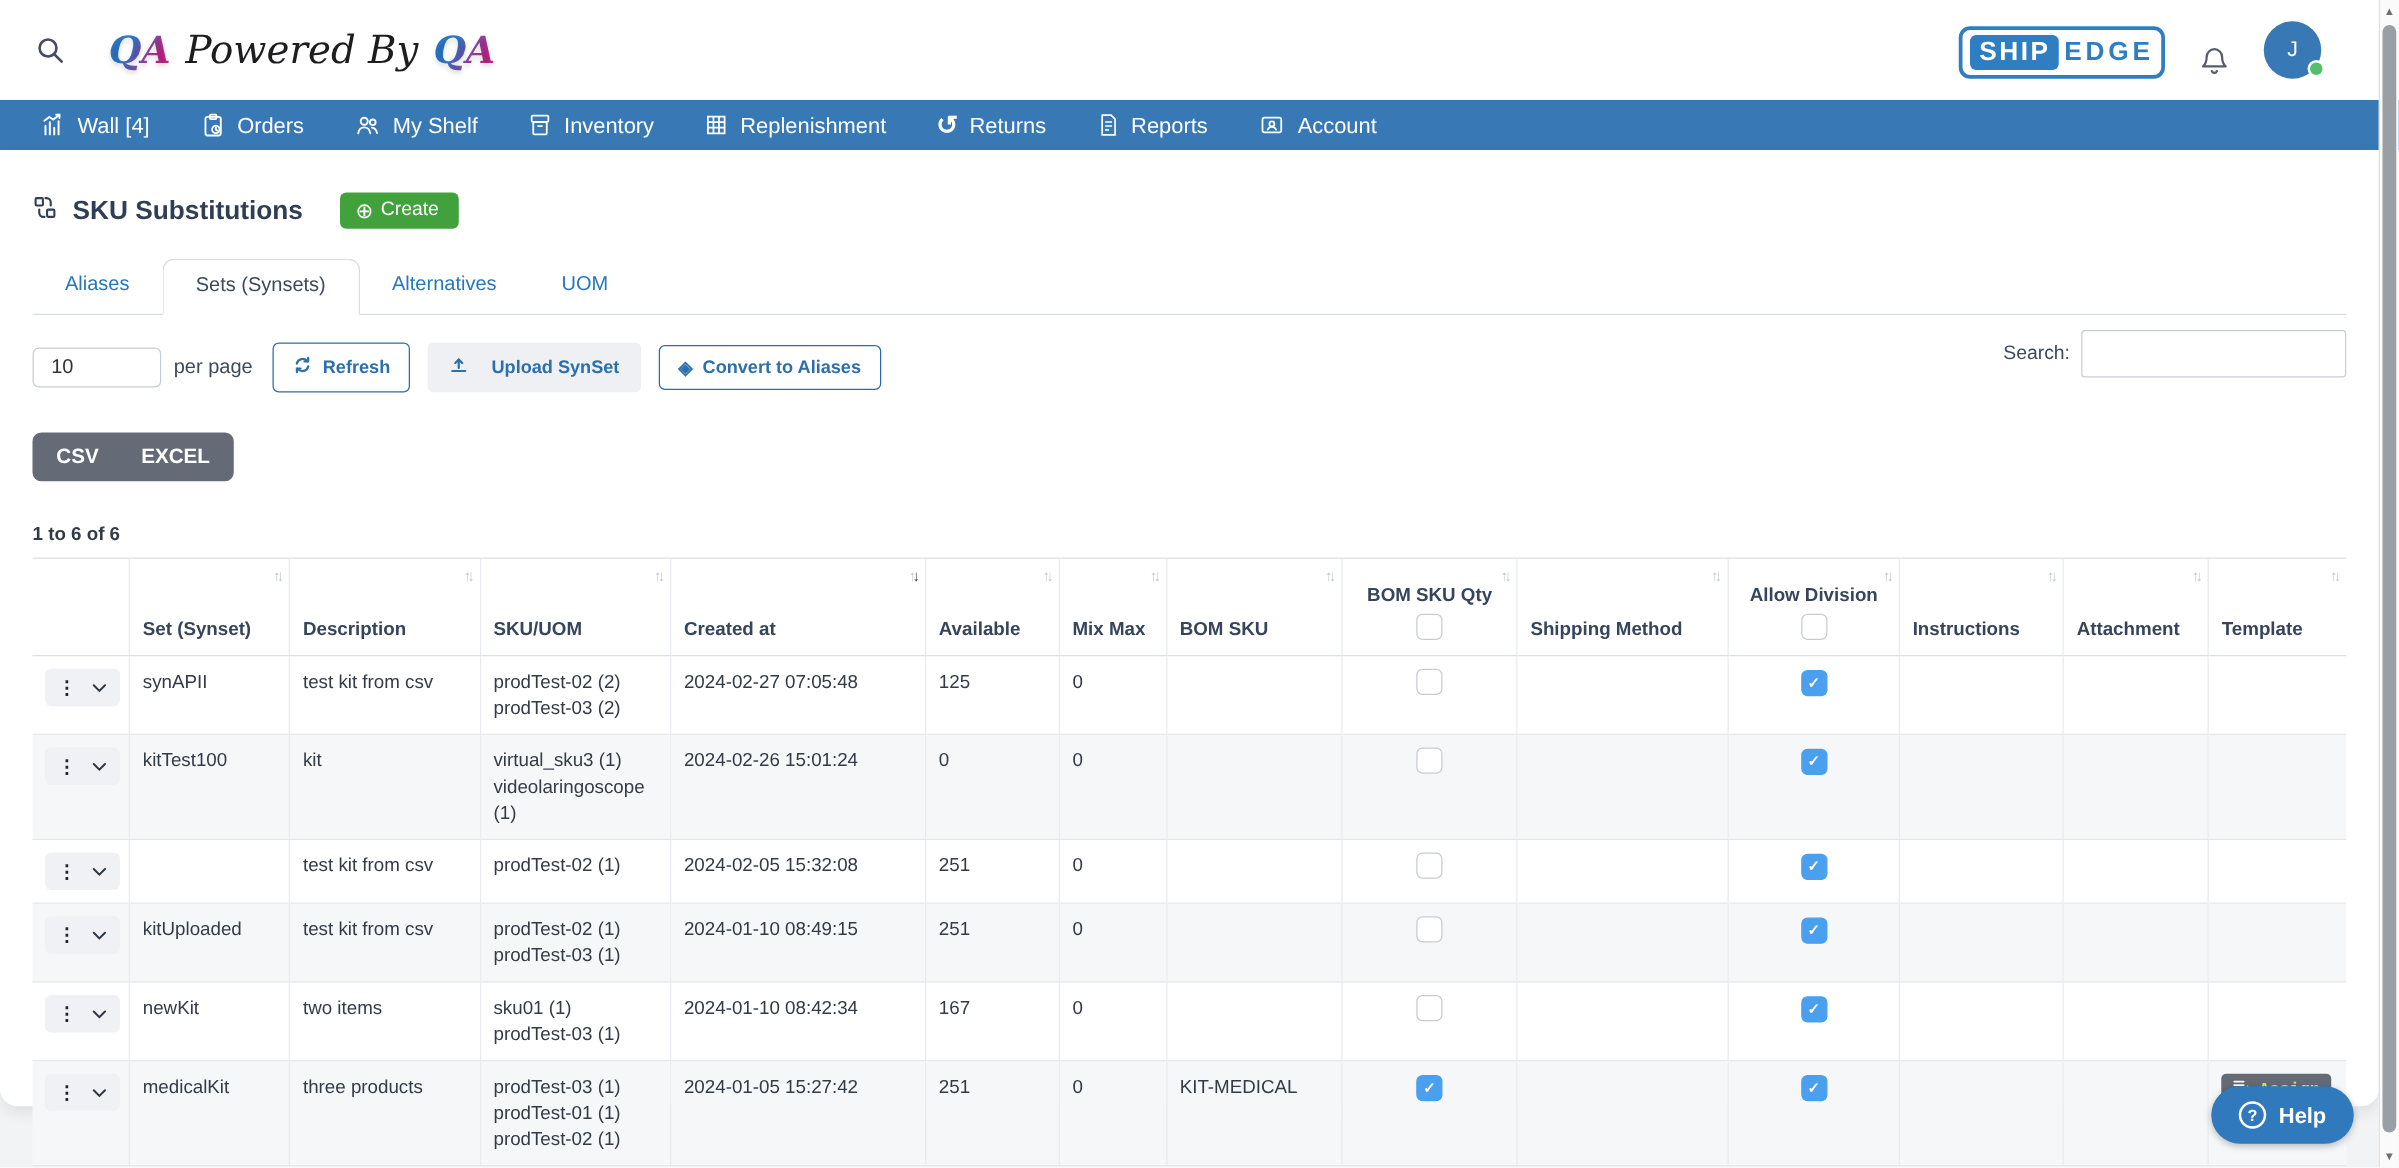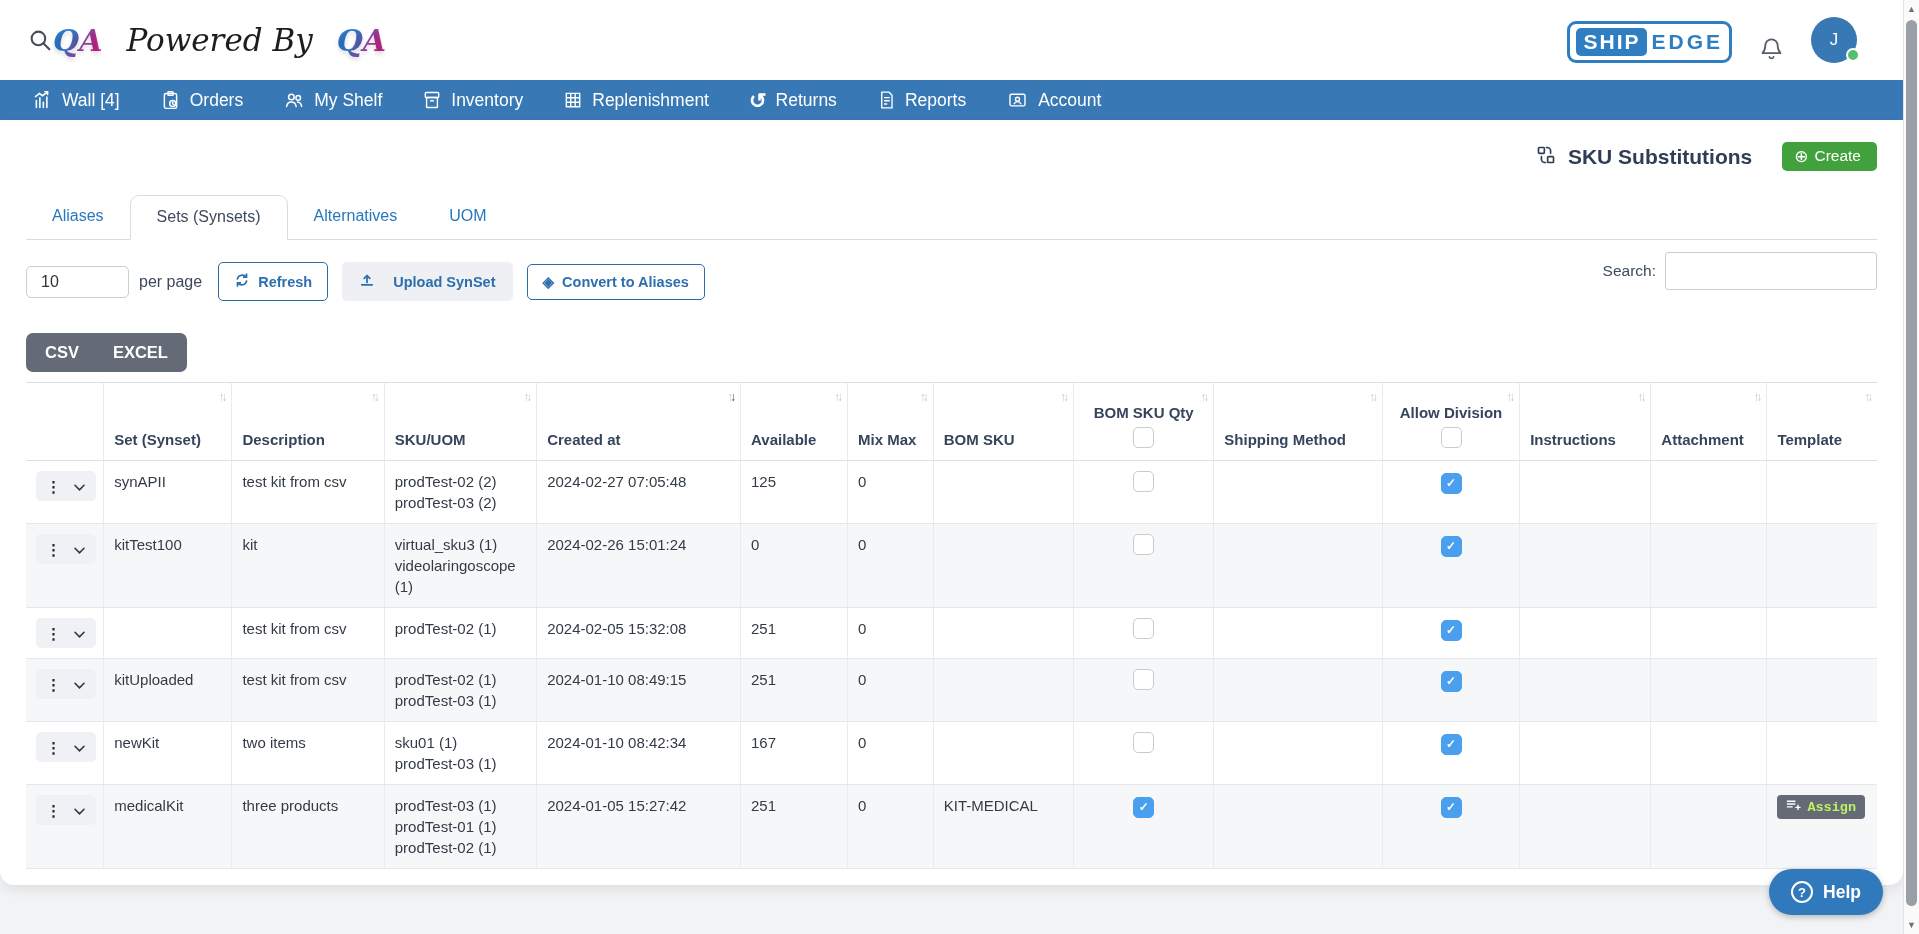--- a/index.html
+++ b/index.html
@@ -9,21 +9,21 @@
     background:#f2f3f5;
     position:relative;
     color:#333b46;
   }
   
   .topbar {
     height:80px; background:#fff; display:flex; align-items:center;
     padding:0 28px; position:relative;
   }
   .search-btn { display:flex; align-items:center; cursor:pointer; }
-  .brand { display:flex; align-items:center; gap:24px; }
+  .brand { display:flex; align-items:center; gap:12px; margin-left:34px; }
   .qa-logo {
     font-family:"DejaVu Serif", serif; font-style:italic; font-weight:900; font-size:30px;
     background:linear-gradient(120deg,#2e7bd0 35%,#c2298f 75%);
     -webkit-background-clip:text; background-clip:text; color:transparent;
     text-shadow:0 3px 4px rgba(0,0,0,0.15);
   }
   .powered { font-family:"DejaVu Serif", serif; font-style:italic; font-size:31px; color:#1d1d1f; }
   .top-right { margin-left:auto; display:flex; align-items:flex-end; gap:26px; margin-right:34px; }
   .shipedge { border:3px solid #2f7ec1; border-radius:9px; padding:4px 6px; display:flex; gap:4px; align-items:center; background:#fff; }
   .shipedge .ship { background:#2f7ec1; color:#fff; font-weight:800; font-size:21px; padding:2px 7px; border-radius:5px; letter-spacing:2px; }
@@ -35,21 +35,21 @@
   
   .mainnav { height:40px; background:#3878b4; display:flex; align-items:center; gap:40px; padding:0 32px; }
   .nav-item { display:flex; align-items:center; gap:9px; color:#fff; font-size:17.5px; cursor:pointer; white-space:nowrap; }
   .nav-item .nicon { display:flex; align-items:center; }
   .undo-glyph { font-size:21px; font-weight:bold; line-height:1; }
   
   .page-card {
     background:#fff; margin-right:16px; height:765px; padding:14px 26px 0 26px;
     border-radius:0 0 14px 14px; box-shadow:0 5px 12px rgba(0,0,0,0.08); position:relative;
   }
-  .title-row { display:flex; align-items:center; gap:12px; margin-top:8px;justify-content:flex-end; }
+  .title-row { display:flex; align-items:center; gap:12px; margin-top:20px; }
   .page-title { font-size:21px; font-weight:bold; color:#2f3d55; }
   .btn-create { margin-left:18px; background:#41a13d; color:#fff; border:none; border-radius:5px;
     font-size:15.5px; padding:5px 16px 6px 12px; display:flex; align-items:center; gap:6px; cursor:pointer;
     font-family:inherit; }
   .btn-create .plus { font-size:17px; line-height:1; }
   
   .tabs { margin-top:24px; display:flex; border-bottom:1px solid #d9dde3; }
   .tab { padding:12px 26px 13px 26px; font-size:16px; color:#2777bd; cursor:pointer; position:relative; }
   .tab.active { border:1px solid #d9dde3; border-bottom:1px solid #fff; border-radius:9px 9px 0 0;
     color:#3d4a5c; margin-bottom:-1px; background:#fff; }
@@ -280,20 +280,21 @@
       <span class="search-label">Search:</span>
       <input class="search-input" value="" style="">
     </div>
   </div>
 
   <div class="export-group">
     <button class="btn-gray">CSV</button>
     <button class="btn-gray">EXCEL</button>
   </div>
 
+  <div class="summary-top">1 to 6 of 6</div>
 
   <table>
     <colgroup>
         <col style="width: 77px;">
         <col style="width: 127px;">
         <col style="width: 151px;">
         <col style="width: 151px;">
         <col style="width: 202px;">
         <col style="width: 106px;">
         <col style="width: 85px;">

